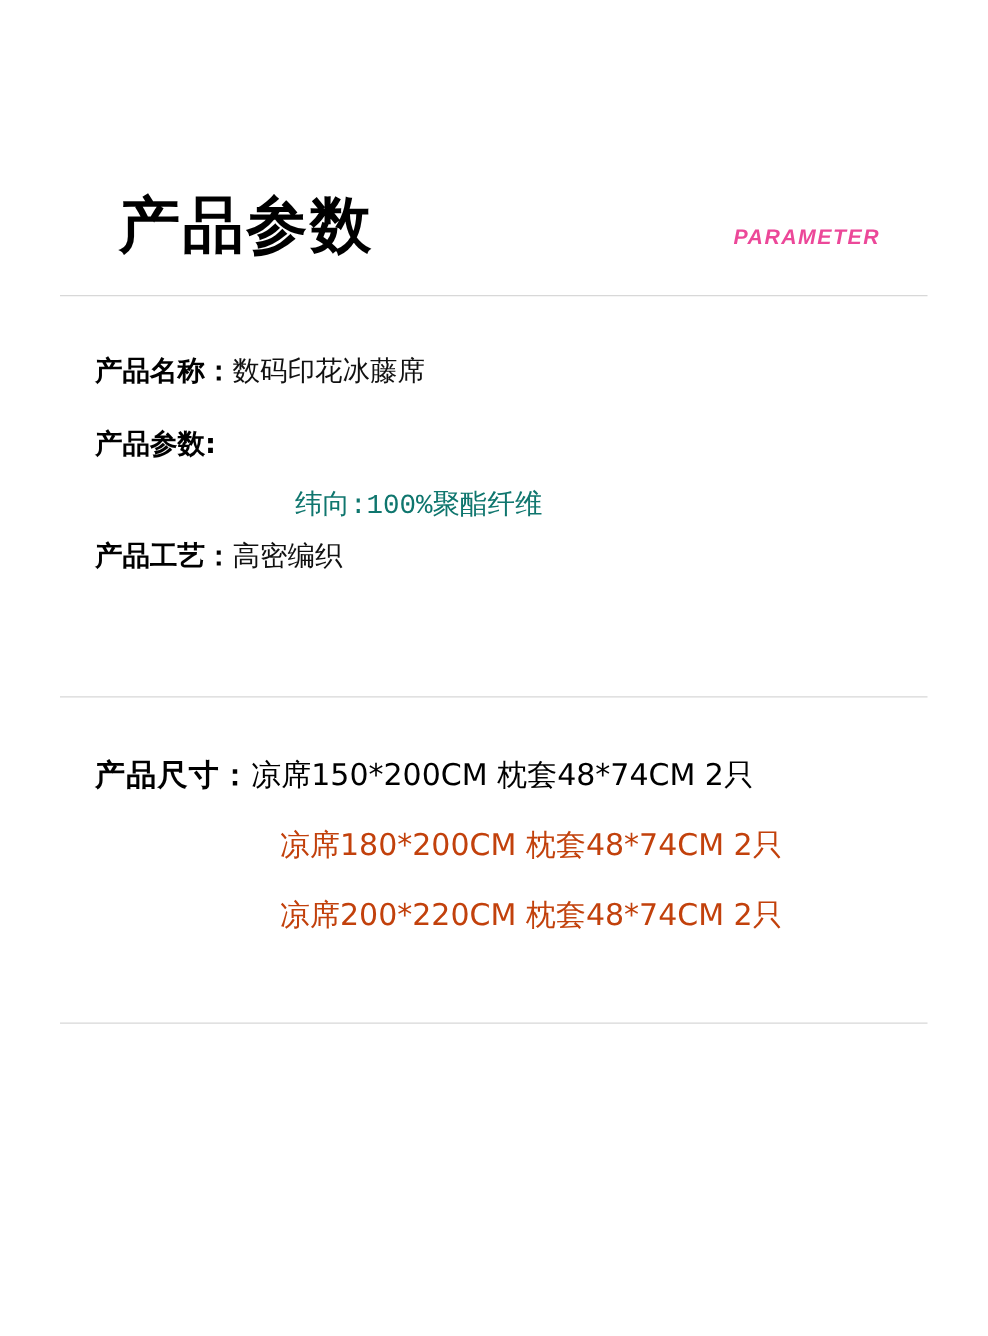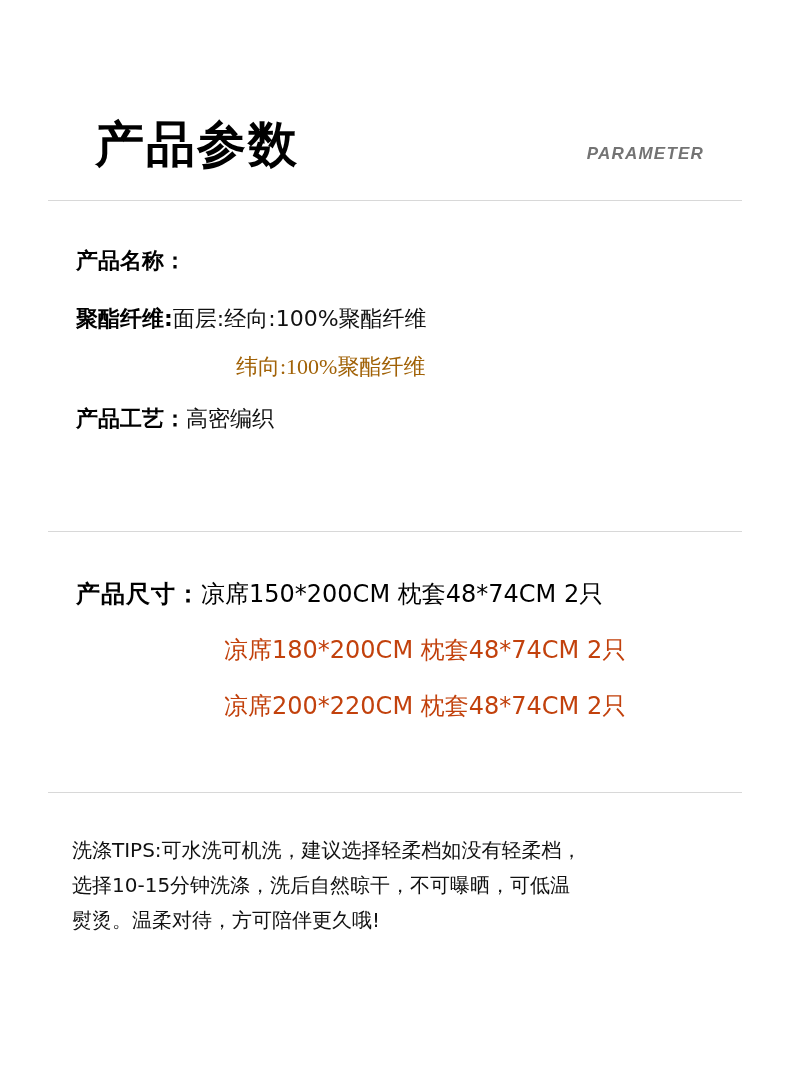--- a/index.html
+++ b/index.html
@@ -25,35 +25,36 @@
 
   
   .header {
     display: flex;
     align-items: flex-end;
     justify-content: space-between;
     padding-top: 118px;
     padding-left: 47px;
     padding-right: 38px;
     box-sizing: border-box;
+    margin-top: 36px;
   }
   .title-cn {
     font-size: 49px;
     font-weight: 700;
     letter-spacing: 2px;
     line-height: 1.1;
     color: #000000;
     font-family: "DejaVu Sans", "Liberation Sans", sans-serif;
   }
   .title-en {
     font-size: 17px;
     font-weight: 700;
     font-style: italic;
     letter-spacing: 1.2px;
-    color: #737373;
+    color: #ec4899;
     padding-bottom: 8px;
     font-family: "Liberation Sans", sans-serif;
   }
 
   
   .rule {
     height: 1px;
     background: #d8d8d8;
     margin: 0 auto;
   }
@@ -81,25 +82,25 @@
   }
   .spec-value {
     font-size: 22px;
     font-weight: 400;
     color: #111111;
     white-space: nowrap;
     font-family: "DejaVu Sans", "Liberation Sans", sans-serif;
   }
   .spec-value-2 {
     font-size: 22px;
-    color: #a16207;
+    color: #0f766e;
     padding-left: 160px;
     margin-top: -10px;
-    margin-bottom: 22px;
-    font-family: Liberation Serif, serif;
+    margin-bottom: 12px;
+    font-family: Liberation Mono, monospace;
   }
 
   
   .sizes {
     padding-top: 46px;
     padding-left: 28px;
   }
   .size-row {
     display: flex;
     align-items: flex-end;
@@ -151,25 +152,25 @@
     <div class="title-cn">产品参数</div>
     <div class="title-en">PARAMETER</div>
   </div>
 
   <div class="rule rule-1"></div>
 
   <div class="specs">
 
     <div class="spec-row">
       <span class="spec-label">产品名称：</span>
+      <span class="spec-value">数码印花冰藤席</span>
     </div>
 
     <div class="spec-row">
-      <span class="spec-label">聚酯纤维:</span>
-      <span class="spec-value">面层:经向:100%聚酯纤维</span>
+      <span class="spec-label">产品参数:</span>
     </div>
     <div class="spec-value-2">纬向:100%聚酯纤维</div>
 
     <div class="spec-row">
       <span class="spec-label">产品工艺：</span>
       <span class="spec-value">高密编织</span>
     </div>
 
   </div>
 
@@ -179,19 +180,14 @@
     <div class="size-row">
       <span class="size-label">产品尺寸：</span>
       <span class="size-value">凉席150*200CM 枕套48*74CM 2只</span>
     </div>
     <div class="size-value-indent">凉席180*200CM 枕套48*74CM 2只</div>
     <div class="size-value-indent">凉席200*220CM 枕套48*74CM 2只</div>
   </div>
 
   <div class="rule rule-3"></div>
 
-  <div class="tips">
-    <div class="tips-line">洗涤TIPS:可水洗可机洗，建议选择轻柔档如没有轻柔档，</div>
-    <div class="tips-line">选择10-15分钟洗涤，洗后自然晾干，不可曝晒，可低温</div>
-    <div class="tips-line">熨烫。温柔对待，方可陪伴更久哦!</div>
-  </div>
 
 </div>
 
 </body></html>

